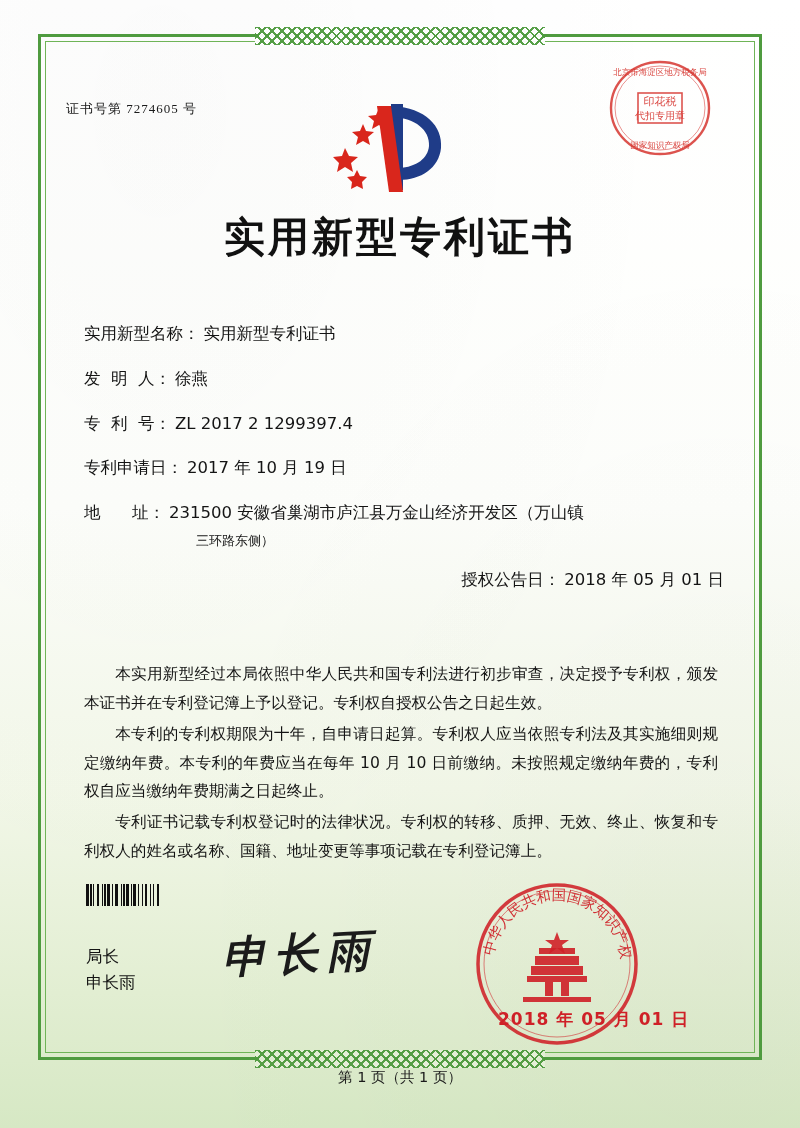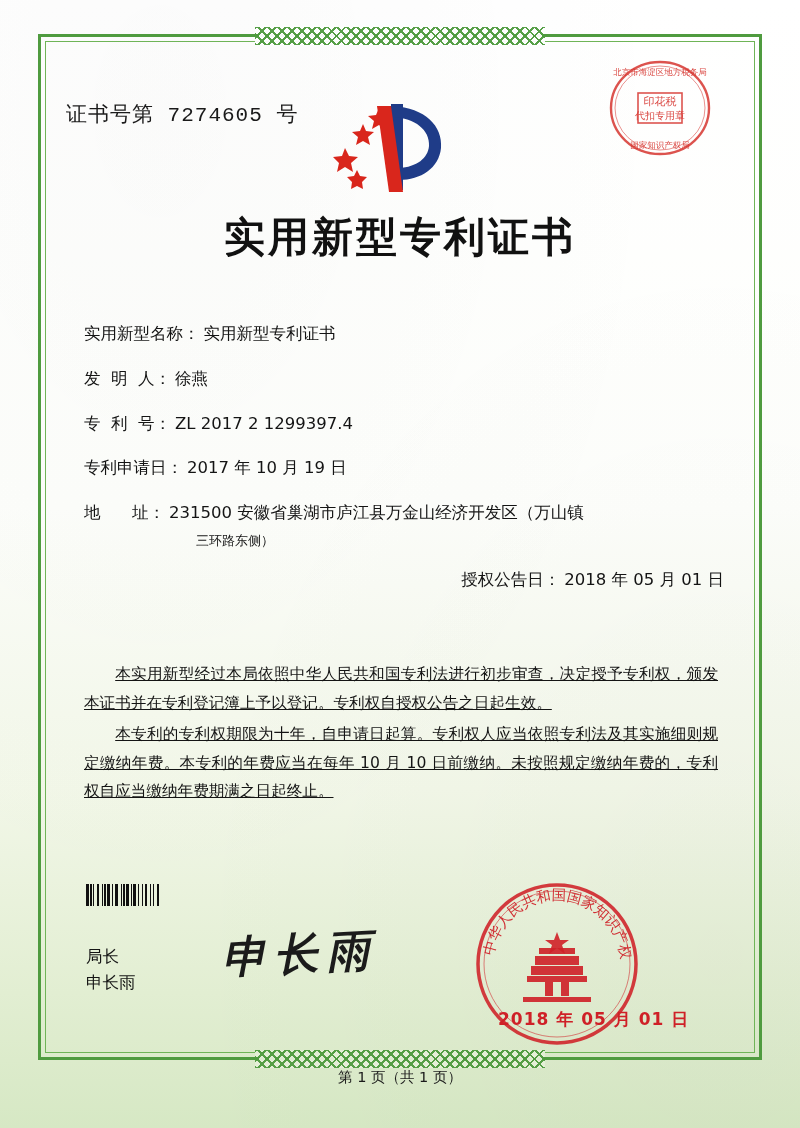--- a/index.html
+++ b/index.html
@@ -73,22 +73,22 @@
       repeating-linear-gradient(45deg, #4f9b3f 0px, #4f9b3f 2px, rgba(255,255,255,0) 2px, rgba(255,255,255,0) 7px);
     background-color: #e6f0d8;
     opacity: 0.95;
   }
 
   
   .cert-no {
     position: absolute;
     left: 66px;
     top: 100px;
-    font-family: Liberation Mono, monospace;
-    font-size: 21px;
+    font-family: Liberation Serif, serif;
+    font-size: 13px;
     color: #1a1a1a;
     letter-spacing: 1px;
   }
 
   
   .emblem {
     position: absolute;
     left: 333px;
     top: 96px;
     width: 120px;
@@ -159,21 +159,20 @@
   
   .body-text {
     position: absolute;
     left: 84px;
     top: 660px;
     width: 634px;
     font-size: 15.6px;
     line-height: 1.85;
     color: #141414;
     text-align: justify;
-    text-decoration: underline;
   }
   .body-text p {
     margin: 0 0 2px 0;
     text-indent: 2em;
   }
 
   
   .barcode {
     position: absolute;
     left: 86px;
@@ -305,20 +304,21 @@
     <div class="field-sub">三环路东侧）</div>
     <div class="field-row dual">
       <span class="field-label">授权公告日：</span>
       <span class="field-value" style="flex:0 0 auto;">2018 年 05 月 01 日</span>
     </div>
   </div>
 
   <div class="body-text">
     <p>本实用新型经过本局依照中华人民共和国专利法进行初步审查，决定授予专利权，颁发本证书并在专利登记簿上予以登记。专利权自授权公告之日起生效。</p>
     <p>本专利的专利权期限为十年，自申请日起算。专利权人应当依照专利法及其实施细则规定缴纳年费。本专利的年费应当在每年 10 月 10 日前缴纳。未按照规定缴纳年费的，专利权自应当缴纳年费期满之日起终止。</p>
+    <p>专利证书记载专利权登记时的法律状况。专利权的转移、质押、无效、终止、恢复和专利权人的姓名或名称、国籍、地址变更等事项记载在专利登记簿上。</p>
   </div>
 
   <div class="barcode"><span style="width:3px"></span><span style="width:1px;background:transparent"></span><span style="width:2px"></span><span style="width:1px;background:transparent"></span><span style="width:1px"></span><span style="width:3px;background:transparent"></span><span style="width:2px"></span><span style="width:3px;background:transparent"></span><span style="width:1px"></span><span style="width:1px;background:transparent"></span><span style="width:2px"></span><span style="width:1px;background:transparent"></span><span style="width:3px"></span><span style="width:2px;background:transparent"></span><span style="width:1px"></span><span style="width:2px;background:transparent"></span><span style="width:3px"></span><span style="width:3px;background:transparent"></span><span style="width:1px"></span><span style="width:1px;background:transparent"></span><span style="width:2px"></span><span style="width:1px;background:transparent"></span><span style="width:3px"></span><span style="width:2px;background:transparent"></span><span style="width:1px"></span><span style="width:1px;background:transparent"></span><span style="width:3px"></span><span style="width:2px;background:transparent"></span><span style="width:1px"></span><span style="width:3px;background:transparent"></span><span style="width:1px"></span><span style="width:2px;background:transparent"></span><span style="width:2px"></span><span style="width:3px;background:transparent"></span><span style="width:1px"></span><span style="width:2px;background:transparent"></span><span style="width:1px"></span><span style="width:3px;background:transparent"></span><span style="width:2px"></span><span style="width:1px;background:transparent"></span></div>
 
   <div class="sig-label">
     <div>局长</div>
     <div>申长雨</div>
   </div>
   <div class="sig-hand">申长雨</div>
 

